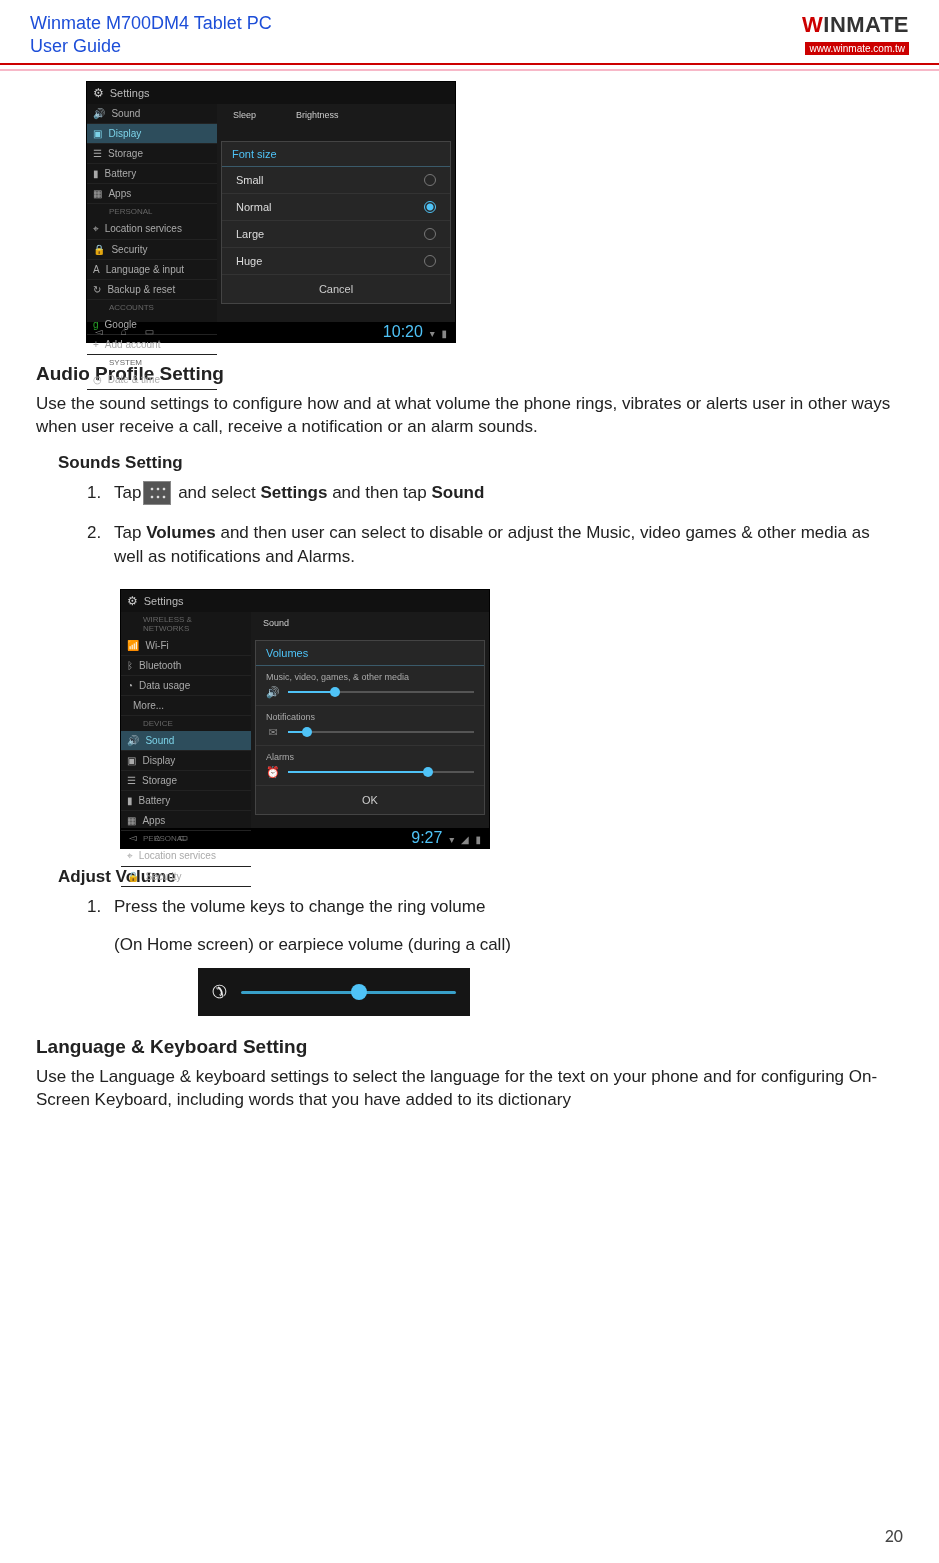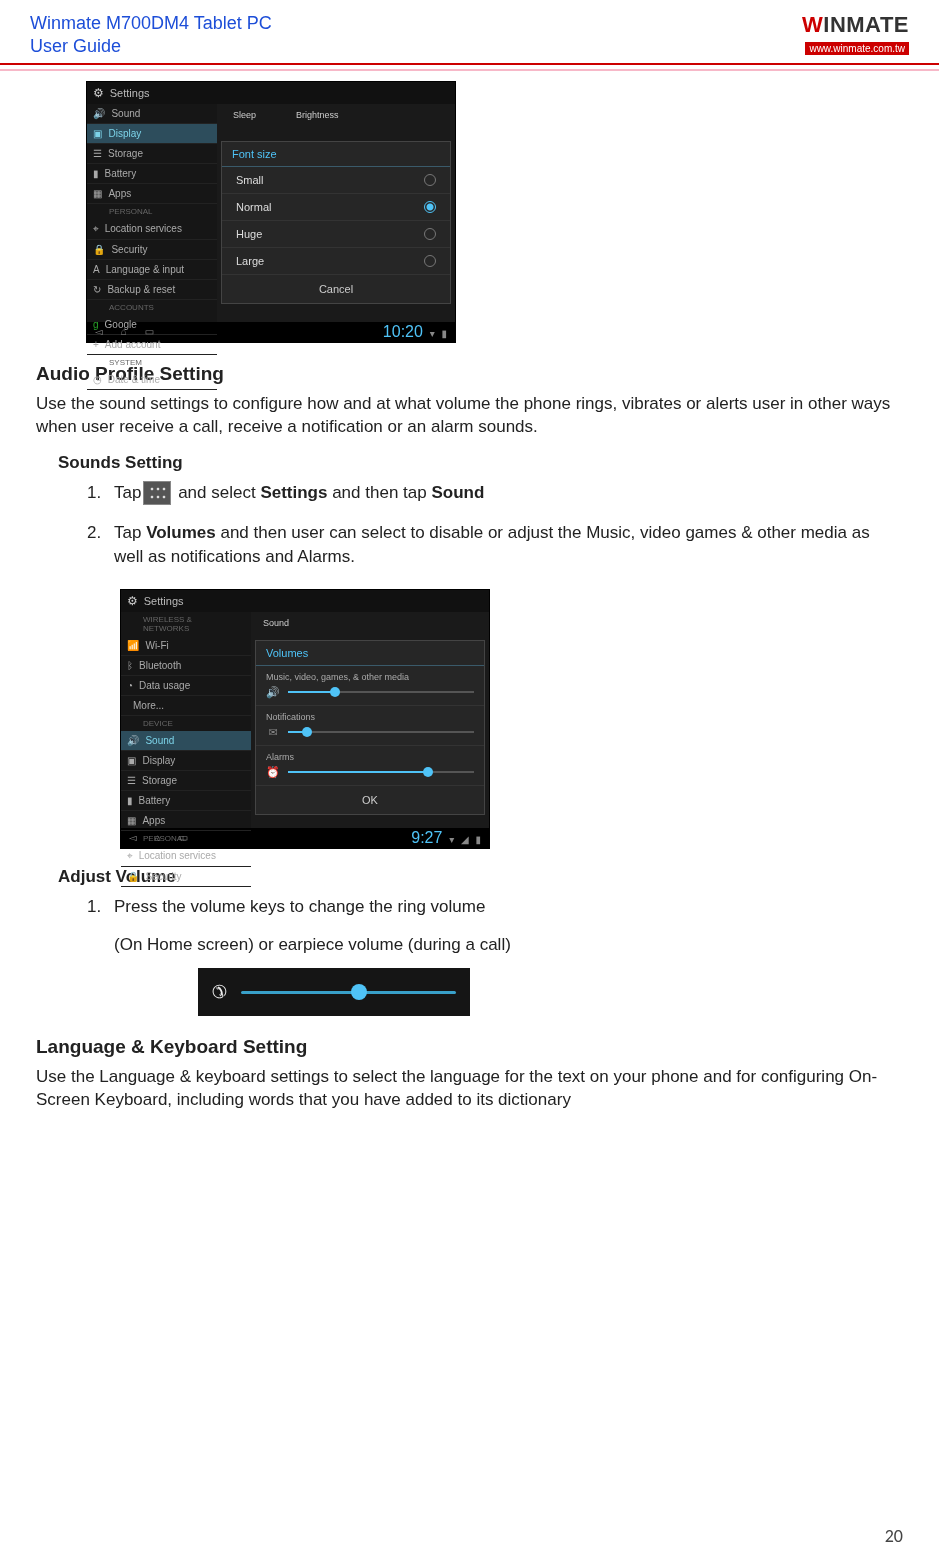--- a/index.html
+++ b/index.html
@@ -277,25 +277,25 @@
           <div class="dtitle">Font size</div>
           <div class="dopt">
               <span>Small</span>
               <span class="radio"></span>
             </div>
           <div class="dopt">
               <span>Normal</span>
               <span class="radio on"></span>
             </div>
           <div class="dopt">
+              <span>Large</span>
+              <span class="radio"></span>
+            </div>
+          <div class="dopt">
               <span>Huge</span>
-              <span class="radio"></span>
-            </div>
-          <div class="dopt">
-              <span>Large</span>
               <span class="radio"></span>
             </div>
           <div class="dbtn">Cancel</div>
         </div>
       </div>
     </div>
     <div class="ss-navbar">
       <div class="navicons">
         <span>◅</span>
         <span>⌂</span>

